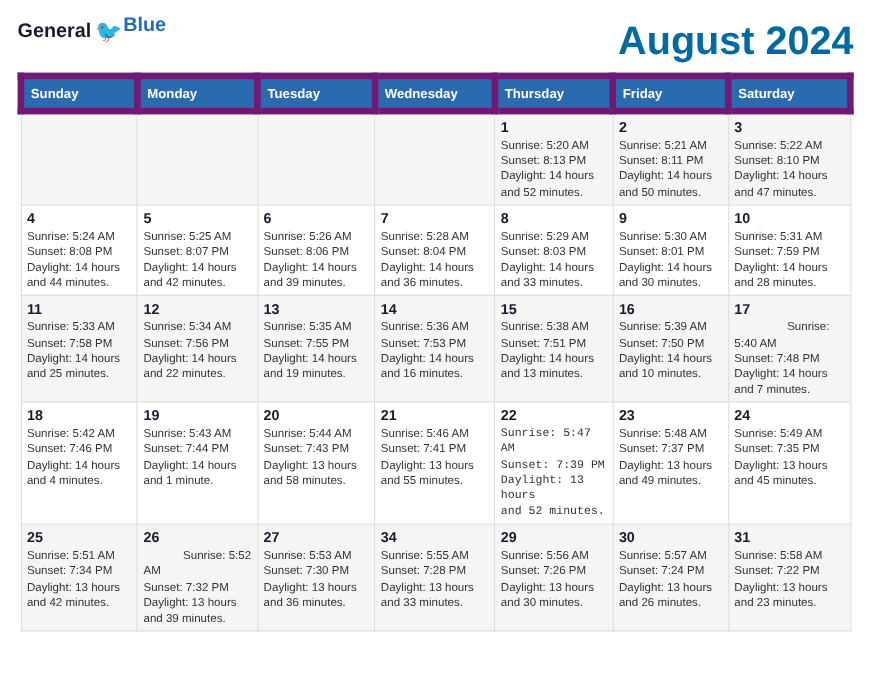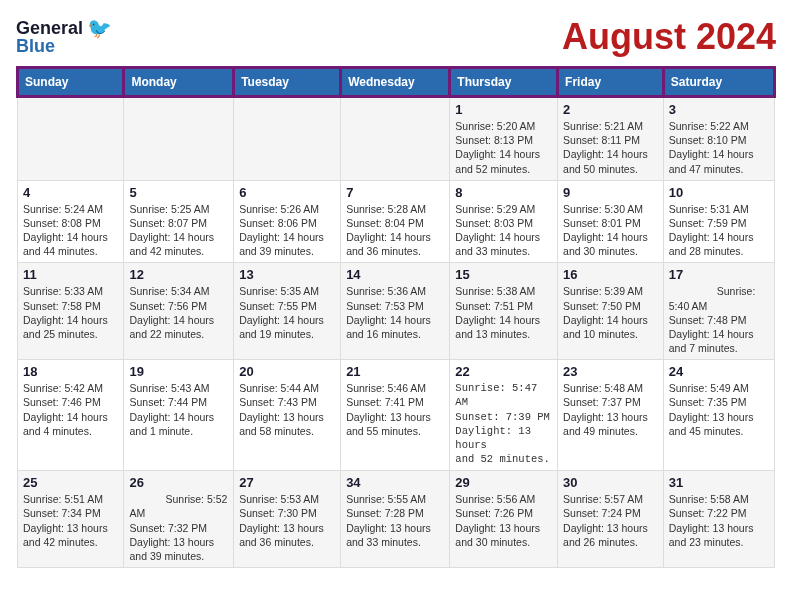--- a/index.html
+++ b/index.html
@@ -11,54 +11,54 @@
       padding: 16px;
     }
     .header {
       display: flex;
       align-items: flex-start;
       justify-content: space-between;
       margin-bottom: 8px;
     }
     .logo {
       display: flex;
-      flex-direction: column;
+      flex-direction: row;
       align-items: flex-start;
     }
     .logo-row {
       display: flex;
       align-items: center;
       gap: 2px;
     }
     .title-block {
       text-align: right;
     }
     .main-title {
       font-size: 36px;
       font-weight: bold;
-      color: #b91c1c;
+      color: #0369a1;
     }
     .sub-title {
       font-size: 16px;
       color: #333;
       margin-top: 2px;
     }
     .calendar-table {
       width: 100%;
       border-collapse: collapse;
       font-size: 11px;
     }
     .calendar-table th {
       background-color: #2a6bb0;
       color: #fff;
       text-align: left;
       padding: 6px 6px;
       font-size: 12px;
       font-weight: bold;
-      border: 3px solid #701a75;
+      border: 6px solid #701a75;
     }
     .calendar-table td {
       vertical-align: top;
       border: 1px solid #ddd;
       padding: 4px 5px;
       min-height: 80px;
       height: 80px;
       width: 113px;
       background: #fff;
     }

